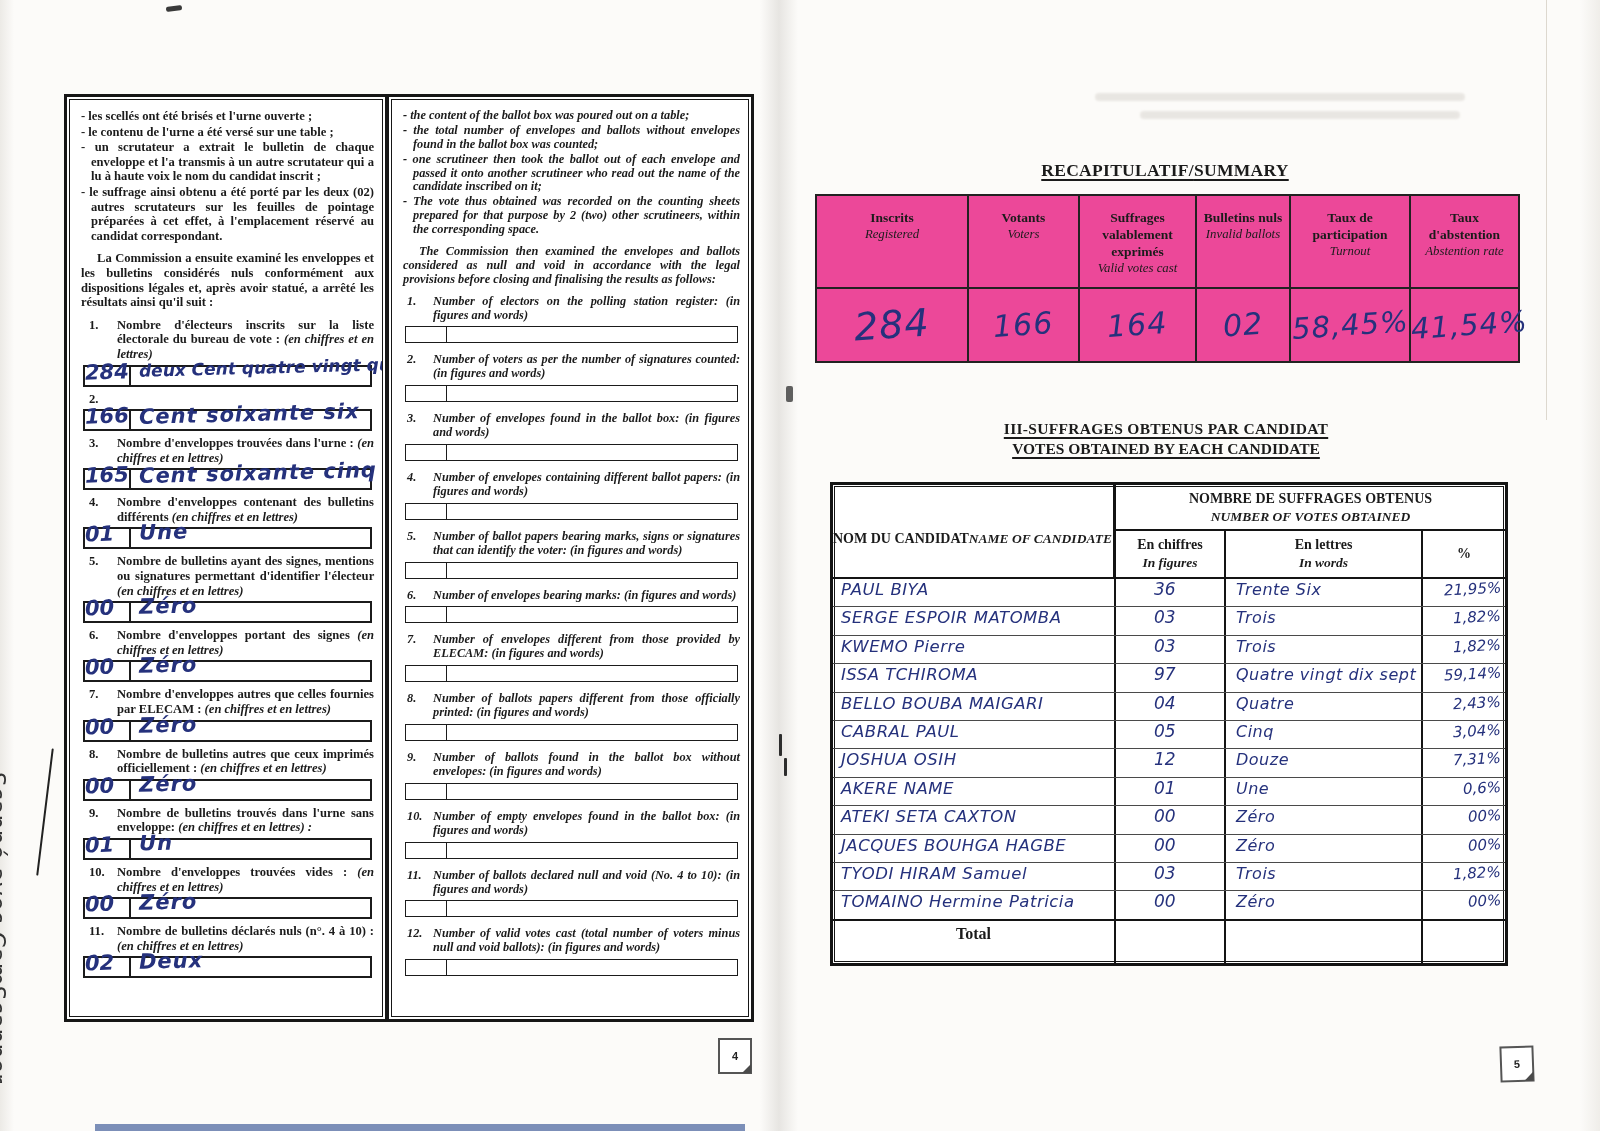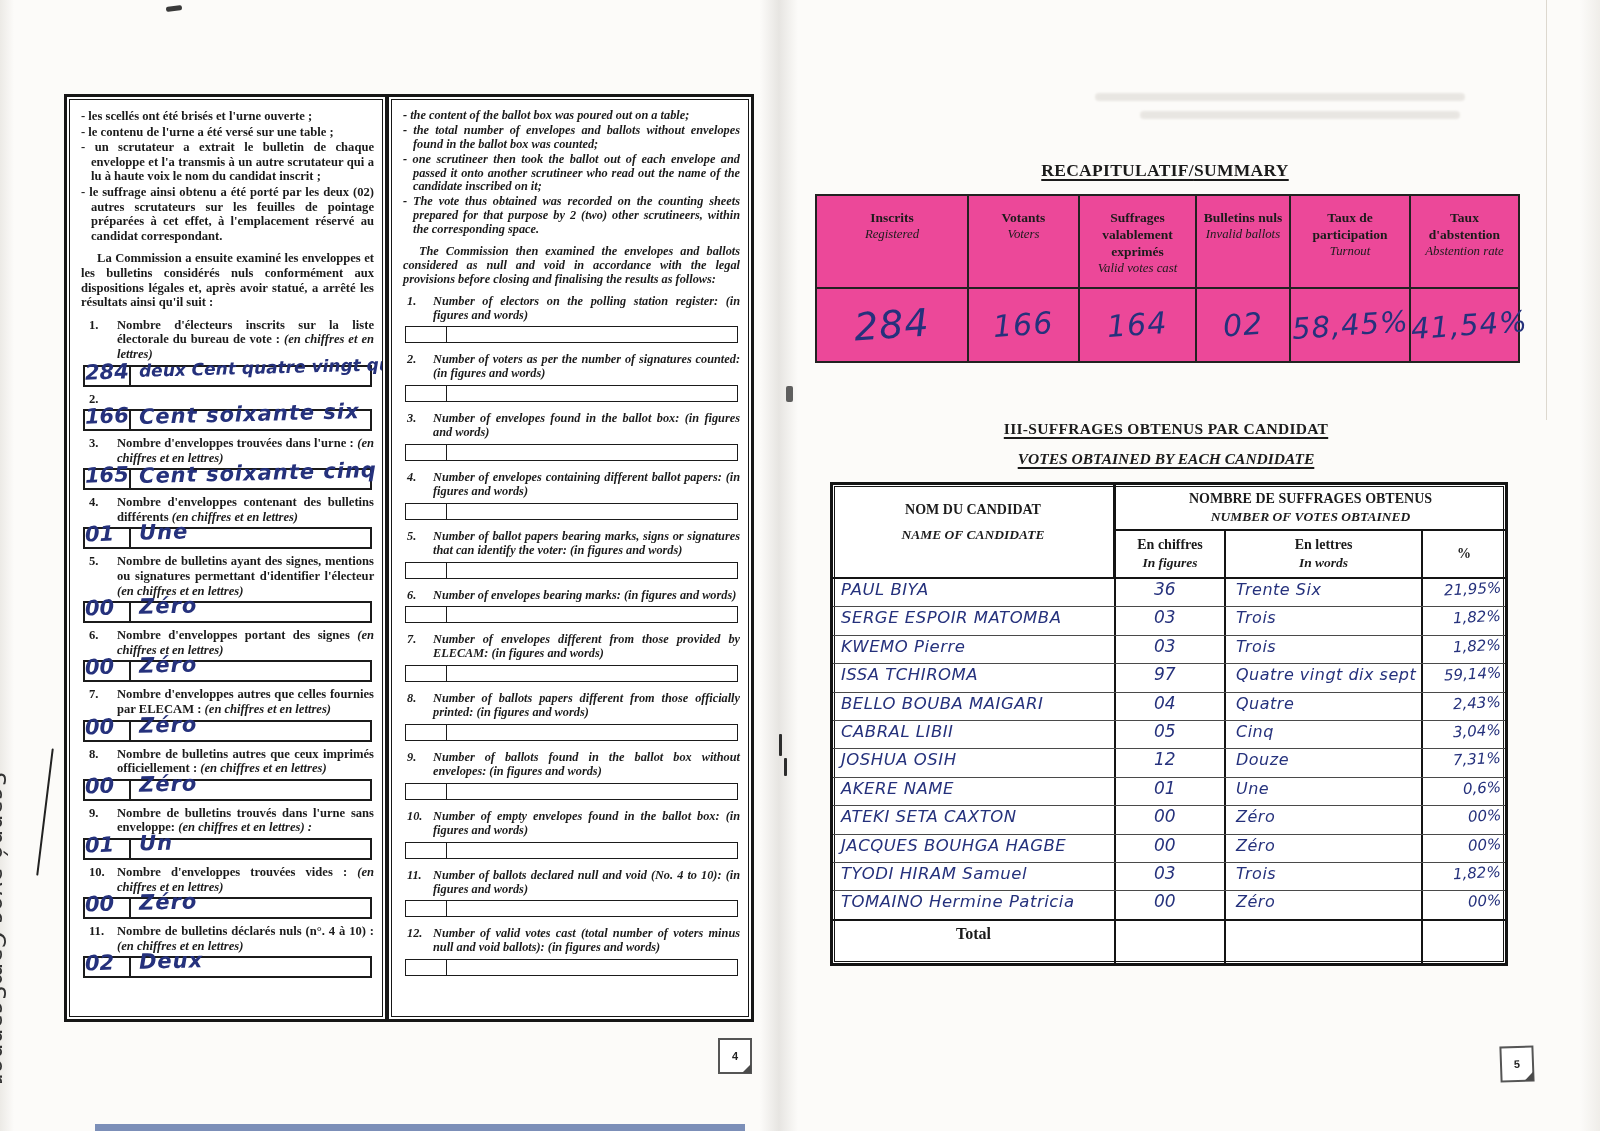--- a/index.html
+++ b/index.html
@@ -58,25 +58,25 @@
   .sum-hcell .fr{font-weight:bold;font-size:13.5px;line-height:1.25;}
   .sum-hcell .en{font-style:italic;font-size:12.8px;line-height:1.25;}
   .sum-vals{display:grid;grid-template-columns:152px 111px 117px 94px 120px 1fr;border-top:2px solid #222;height:72px;}
   .sum-vcell{border-right:2px solid #222;display:flex;align-items:center;justify-content:center;overflow:visible;}
   .sum-vcell:last-child{border-right:none;}
   .sum-vcell .sv{font-size:30px;transform:rotate(-4deg);white-space:nowrap;letter-spacing:1px;}
   .sum-vcell:nth-child(1) .sv{font-size:38px;}
   .sum-vcell:nth-child(5) .sv,.sum-vcell:nth-child(6) .sv{font-size:29px;}
   .votes-title{position:absolute;left:828px;top:420px;width:676px;text-align:center;font-weight:bold;}
   .votes-title .vt-fr{font-size:15.5px;text-decoration:underline;text-decoration-thickness:1.5px;text-underline-offset:3px;letter-spacing:.3px;}
-  .votes-title .vt-en{font-size:15.5px;font-style:italic;text-decoration:underline;text-decoration-thickness:1.5px;text-underline-offset:3px;margin-top:12px;}
+  .votes-title .vt-en{font-size:15.5px;text-decoration:underline;text-decoration-thickness:1.5px;text-underline-offset:3px;margin-top:2px;}
   .cand-table{position:absolute;left:830px;top:482px;width:672px;border:3px solid #141414;background:#fff;box-shadow:inset 0 0 0 1px #fff, inset 0 0 0 2px #141414;}
   .cand-head{position:relative;height:92px;}
   .ch-name{position:absolute;left:0;top:0;width:283px;height:100%;border-right:3px solid #141414;
-           display:flex;flex-direction:column;align-items:center;padding-top:16px;box-sizing:border-box;gap:7px;}
+           display:flex;align-items:center;padding-top:16px;box-sizing:border-box;}
   .ch-votes{position:absolute;left:283px;top:0;right:0;height:46px;border-bottom:2px solid #141414;
             display:flex;flex-direction:column;align-items:center;padding-top:5px;box-sizing:border-box;}
   .ch-sub{position:absolute;left:283px;top:46px;right:0;bottom:0;display:grid;grid-template-columns:110px 197px 1fr;}
   .ch-sub>div{border-right:2px solid #141414;display:flex;flex-direction:column;align-items:center;justify-content:center;}
   .ch-sub>div:last-child{border-right:none;}
   .cand-head .fr{font-weight:bold;font-size:14px;line-height:1.3;}
   .cand-head .en{font-style:italic;font-weight:bold;font-size:13.5px;line-height:1.3;}
   .ch-pct{font-weight:bold;font-size:14px;}
   .cand-row{display:grid;grid-template-columns:283px 110px 197px 1fr;height:27.4px;border-top:1px solid #4a4a4a;}
   .cand-rows .cand-row:first-child{border-top:2px solid #141414;}
@@ -524,21 +524,21 @@
           </div>
         <div>
             <span class="hw hw-w">Quatre</span>
           </div>
         <div>
             <span class="hw hw-p">2,43%</span>
           </div>
       </div>
         <div class="cand-row">
         <div>
-            <span class="hw hw-name">CABRAL LIBII</span>
+            <span class="hw hw-name">CABRAL PAUL</span>
           </div>
         <div>
             <span class="hw hw-f2">05</span>
           </div>
         <div>
             <span class="hw hw-w">Cinq</span>
           </div>
         <div>
             <span class="hw hw-p">3,04%</span>
           </div>

